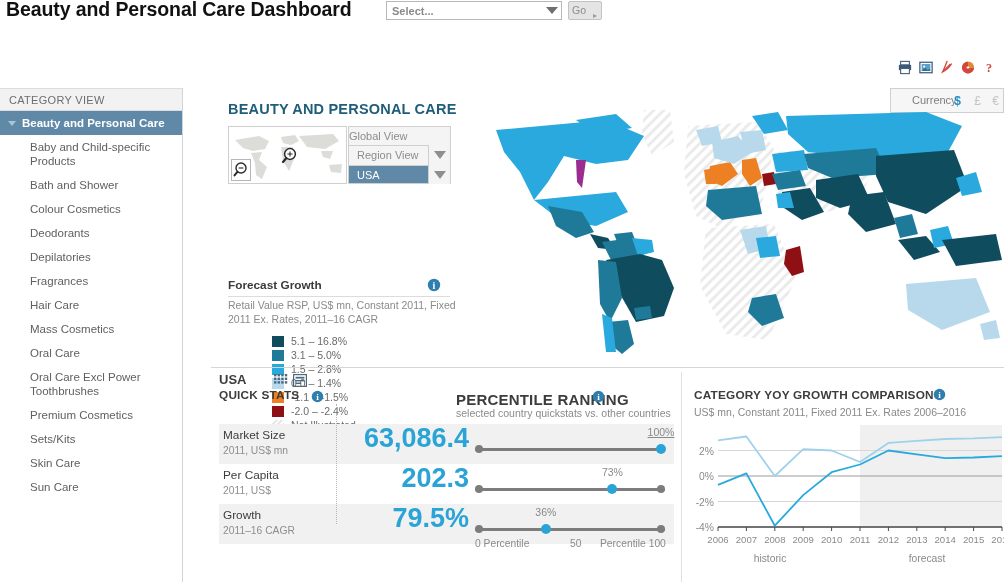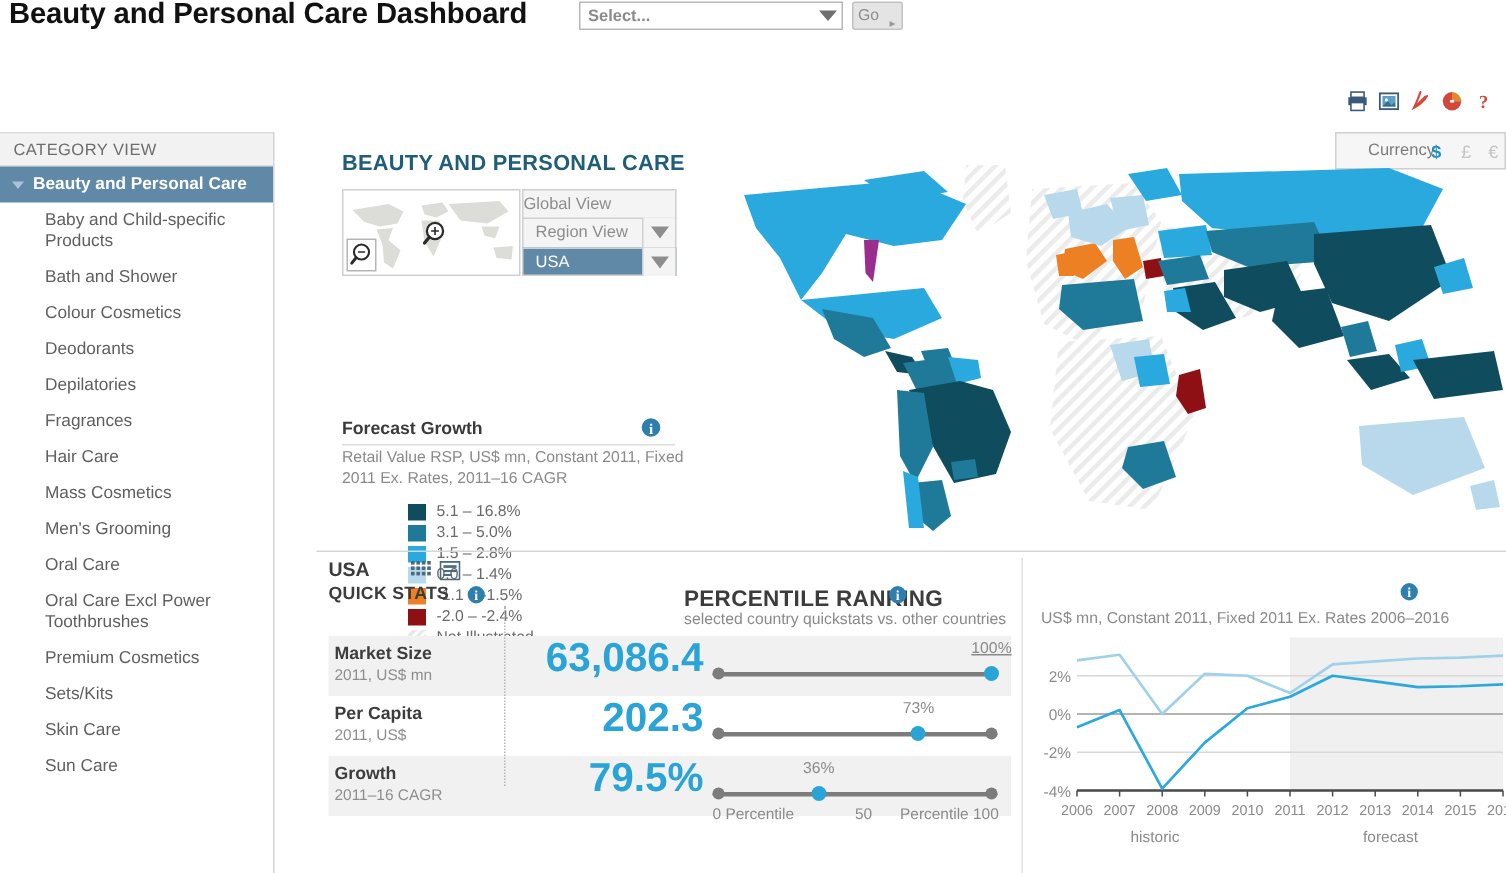--- a/index.html
+++ b/index.html
@@ -133,21 +133,21 @@
   .qs-country { position:absolute; left:0; top:0; font-size:13px; font-weight:bold; color:#3c3c3c; }
   .qs-label   { position:absolute; left:0; top:16px; font-size:11.8px; font-weight:bold; color:#3c3c3c; letter-spacing:.2px; }
   .qs-ico-grid{ position:absolute; left:55px; top:2px; }
   .qs-ico-list{ position:absolute; left:74px; top:2px; }
 
   .pr-title { position:absolute; left:237px; top:19px; font-size:15px; font-weight:bold; color:#3c3c3c; letter-spacing:.2px; }
   .pr-sub   { position:absolute; left:237px; top:35px; font-size:10.5px; color:#8a8a8a; }
 
   .statrow { position:absolute; left:0; width:455px; height:40px; }
   .statrow.shade { background:#f1f1f1; }
-  .st-name { position:absolute; left:4px; top:4px; font-size:11.8px; font-weight:bold; color:#3c3c3c; }
+  .st-name { position:absolute; left:4px; top:4px; font-size:11.8px; font-weight:normal; color:#3c3c3c; }
   .st-sub  { position:absolute; left:4px; top:21px; font-size:10.3px; color:#8e8e8e; }
   .st-val  { position:absolute; left:90px; top:-1px; width:160px; text-align:right;
              font-size:27px; font-weight:bold; color:#2aa4d6; }
   .slider  { position:absolute; left:256px; top:0px; width:190px; height:40px; }
   .sl-track{ position:absolute; left:0; top:24px; width:190px; height:3px; background:#7c7c7c; border-radius:2px; }
   .sl-cap  { position:absolute; top:21px; width:8px; height:8px; border-radius:50%; background:#7c7c7c; }
   .sl-knob { position:absolute; top:20px; width:10px; height:10px; border-radius:50%; background:#2aa4d6; }
   .sl-pct  { position:absolute; top:2px; font-size:10.5px; color:#8a8a8a; transform:translateX(-50%); }
   .mid-dot { position:absolute; left:336px; top:404px; width:0; height:120px;
              border-left:1px dotted #b5b5b5; }
@@ -217,21 +217,20 @@
 
     <div id="side-list">
         <div class="side-item"><span>Baby and Child-specific Products</span></div>
         <div class="side-item"><span>Bath and Shower</span></div>
         <div class="side-item"><span>Colour Cosmetics</span></div>
         <div class="side-item"><span>Deodorants</span></div>
         <div class="side-item"><span>Depilatories</span></div>
         <div class="side-item"><span>Fragrances</span></div>
         <div class="side-item"><span>Hair Care</span></div>
         <div class="side-item"><span>Mass Cosmetics</span></div>
-        <div class="side-item"><span>Men's Grooming</span></div>
         <div class="side-item"><span>Oral Care</span></div>
         <div class="side-item"><span>Oral Care Excl Power Toothbrushes</span></div>
         <div class="side-item"><span>Premium Cosmetics</span></div>
         <div class="side-item"><span>Sets/Kits</span></div>
         <div class="side-item"><span>Skin Care</span></div>
         <div class="side-item"><span>Sun Care</span></div>
       </div>
   </div>
 
   <div class="main">
@@ -479,20 +478,21 @@
 
     <div class="ax-row">
       <span style="left:0">0 Percentile</span>
       <span style="left:95px">50</span>
       <span style="left:125px">Percentile 100</span>
     </div>
   </div>
   <div class="mid-dot"></div>
 
   <div class="yoy">
+    <div class="yoy-title">CATEGORY YOY GROWTH COMPARISON</div>
     <svg style="position:absolute;left:239px;top:0px" width="13" height="13" viewBox="0 0 14 14">
       <circle cx="7" cy="7" r="6.2" fill="#2f7fae"></circle>
       <text x="7" y="11" font-size="10" font-weight="bold" font-family="Liberation Serif, serif" fill="#fff" text-anchor="middle">i</text>
     </svg>
     <div class="yoy-sub">US$ mn, Constant 2011, Fixed 2011 Ex. Rates 2006–2016</div>
     <div class="yoy-plot">
       <svg id="yoy-svg" width="310" height="132" viewBox="0 0 310 132">
           <rect x="166" y="4" width="142" height="102" fill="#f0f0f0"></rect>
           <line x1="24" y1="106" x2="308" y2="106" stroke="#d8d8d8" stroke-width="1"></line>
           <text x="20" y="110" text-anchor="end" font-size="10.3" fill="#8a8a8a" font-family="Liberation Sans, sans-serif">-4%</text>

